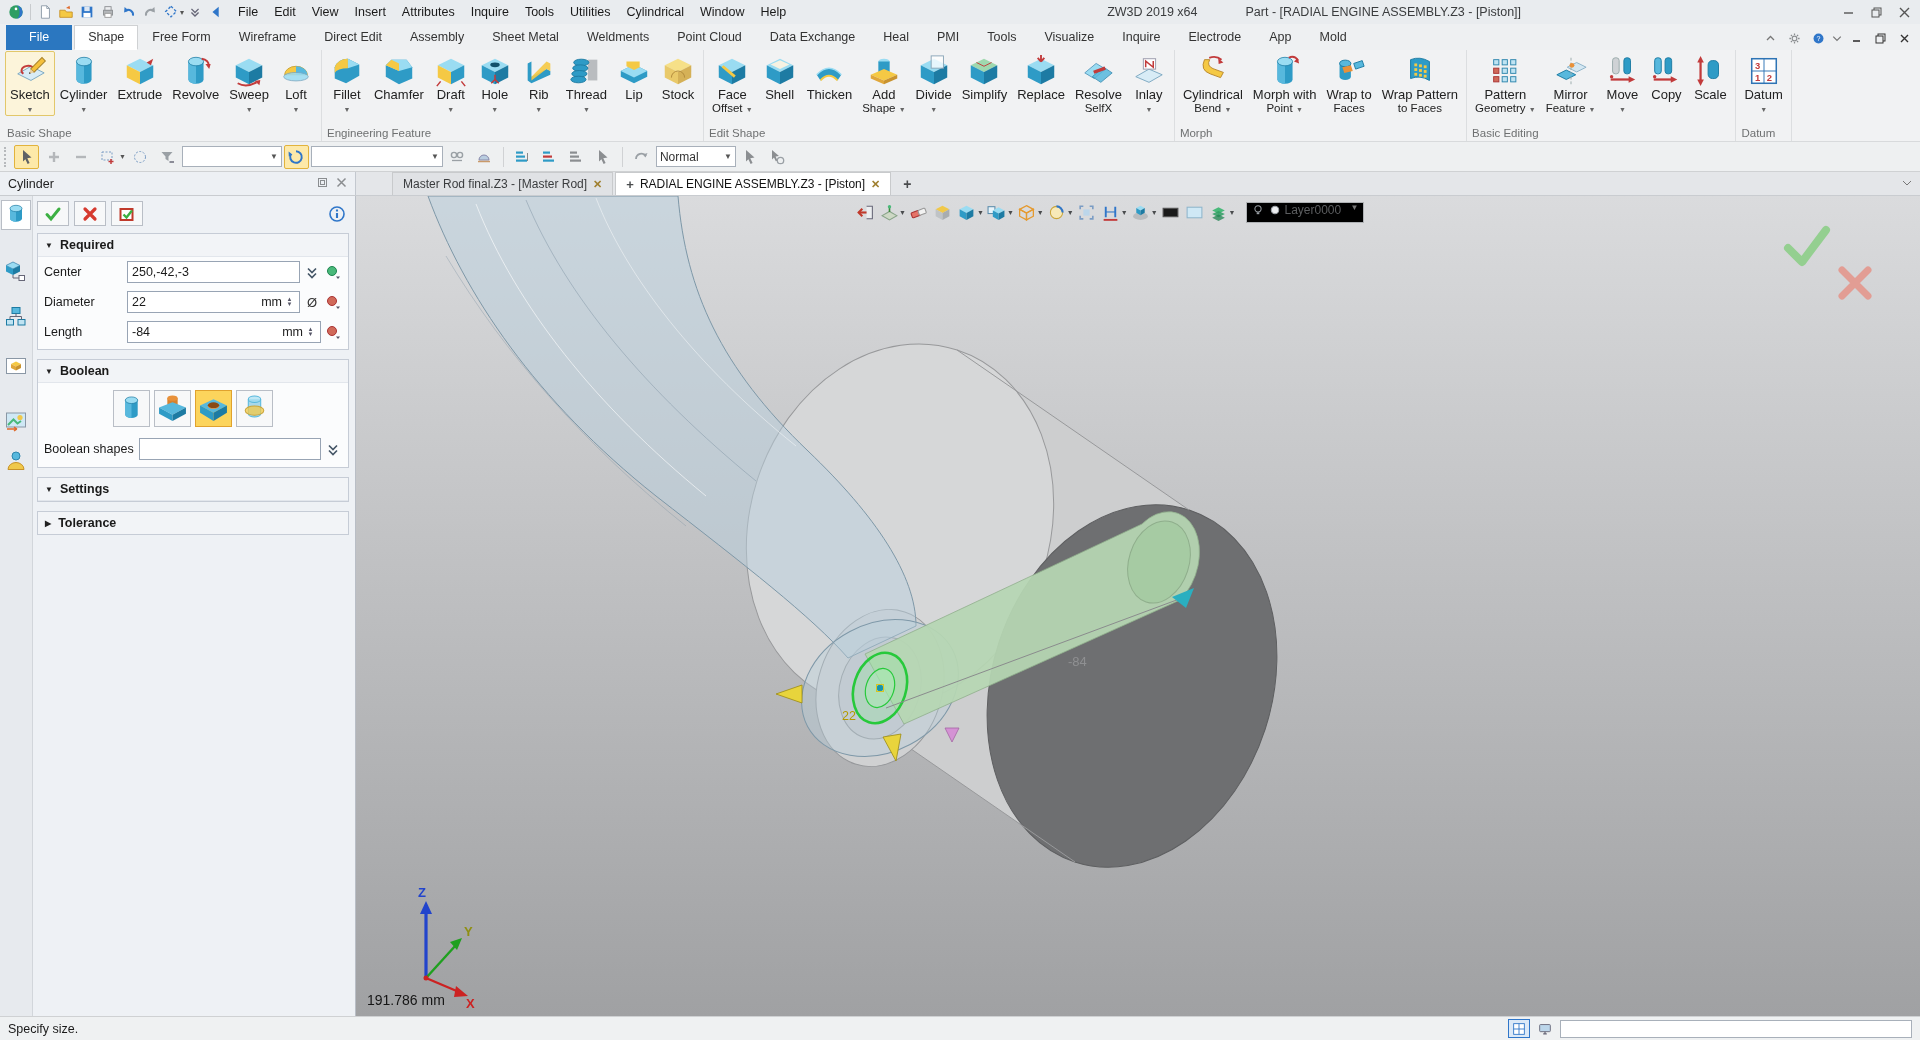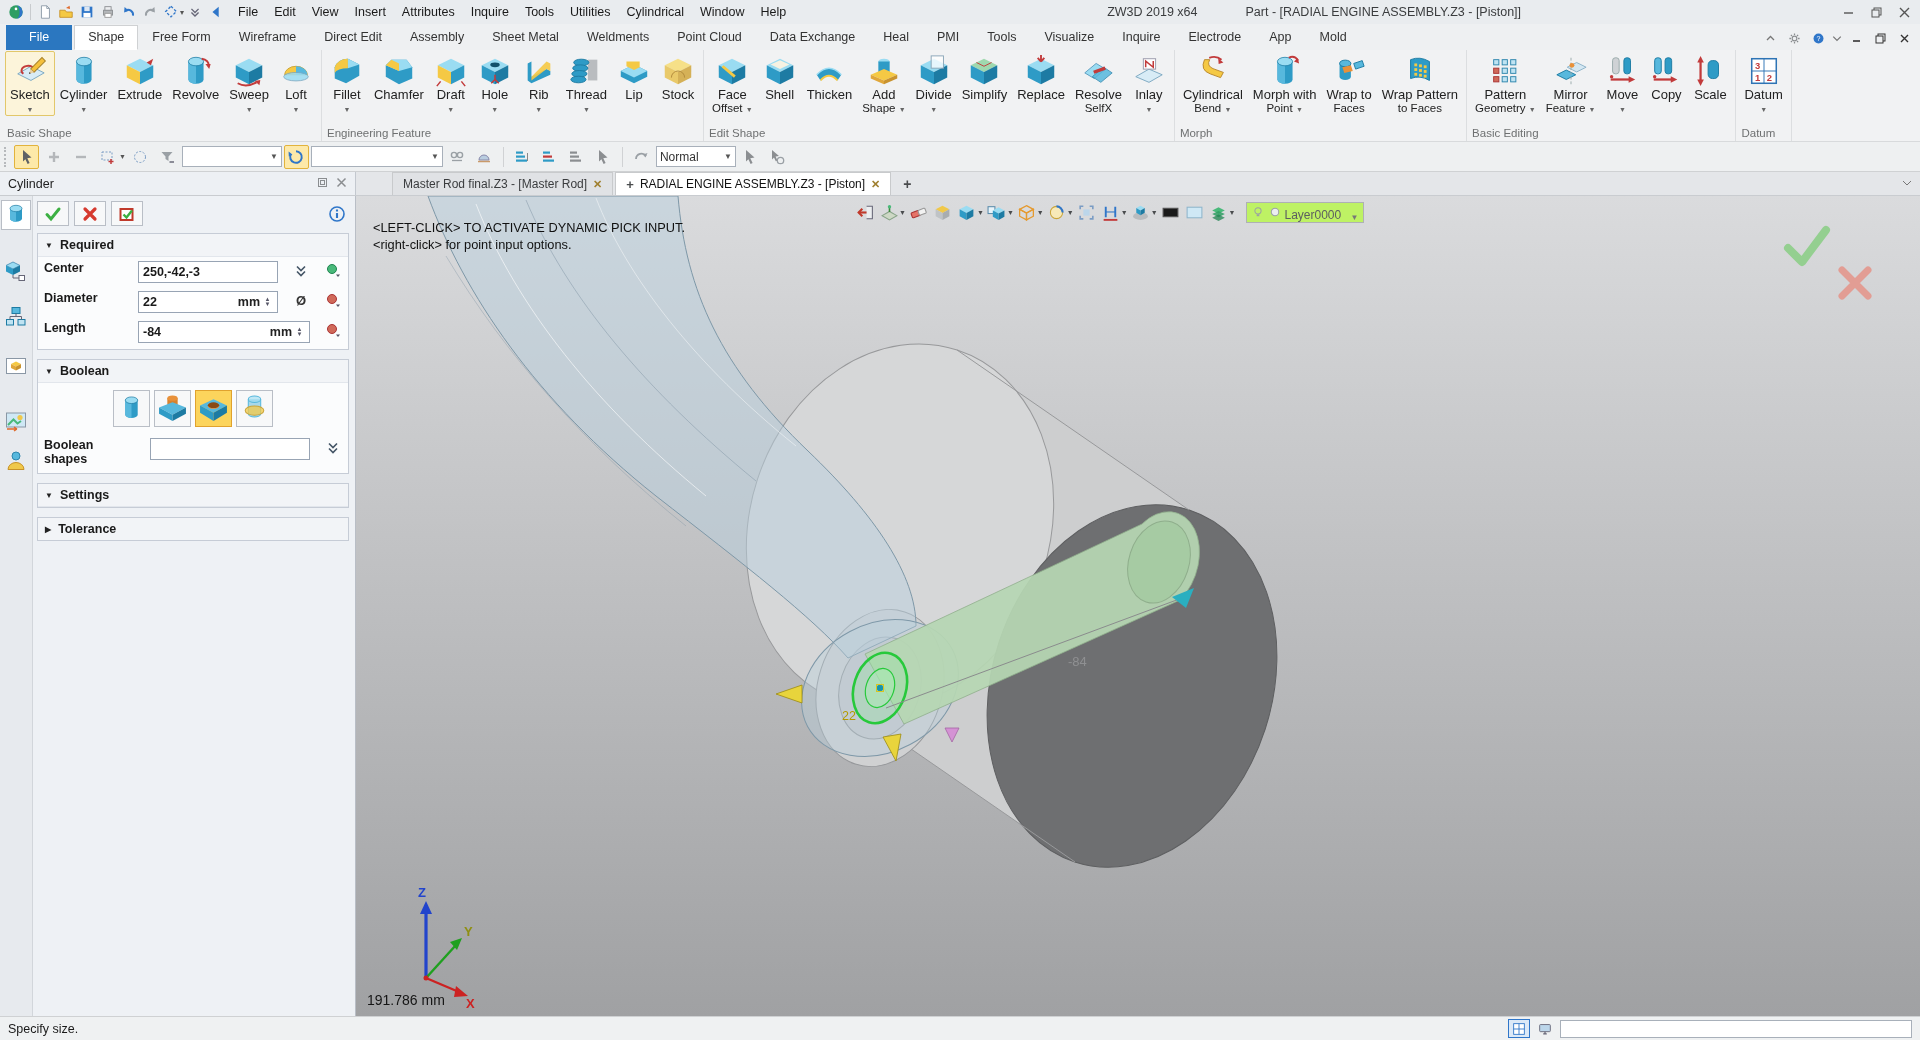--- a/index.html
+++ b/index.html
@@ -71,41 +71,41 @@
   .stripbtn.active{background:#fff;border-color:#b9bec6;}
   .dialog{flex:1;padding:4px 6px 0 4px;font-size:12.5px;}
   .dlgbtns{display:flex;gap:5px;margin:1px 0 7px;}
   .dbtn{width:32px;height:25px;background:#f7f8f9;border:1px solid #b9bec6;display:flex;align-items:center;justify-content:center;}
   .dbtn svg{width:18px;height:18px;}
   .dbtn.info{margin-left:auto;width:24px;border:none;background:transparent;}
   .section{border:1px solid #c6ccd6;background:#fbfcfd;margin-bottom:9px;}
   .sechead{display:flex;align-items:center;gap:7px;padding:4px 7px;font-weight:bold;background:#f2f4f7;border-bottom:1px solid #e2e6ec;}
   .section.collapsed .sechead{border-bottom:none;}
   .tri{font-size:8px;color:#222;}
-  .frow{display:flex;align-items:flex-start;padding:4px 6px;gap:14px;font-weight:bold;}
+  .frow{display:flex;align-items:center;padding:4px 6px;gap:3px;}
   .flabel{width:80px;flex:0 0 80px;}
   .finput{flex:1;height:22px;border:1px solid #98a4b4;background:#fff;display:flex;align-items:center;padding:0 4px;gap:2px;}
   .fval{flex:1;white-space:nowrap;overflow:hidden;}
   .funit{color:#222;}
   .spin{width:11px;display:flex;flex-direction:column;align-items:center;line-height:5px;font-size:6px;color:#556;}
   .mini{width:18px;height:18px;flex:0 0 18px;display:flex;align-items:center;justify-content:center;}
   .mini svg{width:16px;height:16px;}
   .brow{display:flex;justify-content:center;gap:4px;padding:7px 4px;}
   .bbtn{width:37px;height:37px;border:1px solid #b9bec6;background:#f7f8f9;display:flex;align-items:center;justify-content:center;}
   .bbtn svg{width:31px;height:31px;}
   .bbtn.active{background:#fcd45c;border-color:#e0a22e;}
   
   .viewport{position:relative;flex:1;min-width:0;}
   .scene{position:absolute;inset:0;width:100%;height:100%;}
   .hint{position:absolute;left:17px;top:24px;font-size:12.8px;color:#111;line-height:1.3;}
   .vptoolbar{position:absolute;left:498px;top:5px;display:flex;align-items:center;gap:2px;}
   .vbtn{width:22px;height:22px;display:flex;align-items:center;justify-content:center;}
   .vbtn svg{width:19px;height:19px;}
   .vdd{font-size:7px;color:#4a4c4e;margin-left:-3px;}
-  .layercombo{height:21px;margin-left:8px;background:#bef264;border:1px solid #aeb1b4;display:flex;align-items:flex-end;padding:0 4px;gap:3px;color:#5c5e60;font-size:12px;width:118px;}
+  .layercombo{height:21px;margin-left:8px;background:#000000;border:1px solid #aeb1b4;display:flex;align-items:flex-start;padding:0 4px;gap:3px;color:#5c5e60;font-size:12px;width:118px;}
   .layercombo svg{width:14px;height:14px;}
   .layercombo .ca{margin-left:auto;font-size:8px;color:#777;}
   .scale-label{position:absolute;left:11px;bottom:8px;font-size:14px;color:#151515;}
   
   .statusbar{height:24px;background:#eff1f2;border-top:1px solid #cfd1d3;display:flex;align-items:center;padding:0 8px;font-size:12.5px;flex:0 0 auto;gap:6px;}
   .statright{margin-left:auto;display:flex;align-items:center;gap:4px;}
   .stbtn{width:22px;height:19px;display:flex;align-items:center;justify-content:center;border:1px solid transparent;}
   .stbtn svg{width:16px;height:16px;}
   .stbtn.active{border-color:#2f76c9;background:#dce9f7;}
   .stinput{width:352px;height:18px;background:#fff;border:1px solid #a8b0ba;}
@@ -1149,24 +1149,20 @@
           <polygon points="106,742 94,746 101,754" fill="#1fa01f"></polygon>
           <line x1="70" y1="782" x2="103" y2="796" stroke="#cc2222" stroke-width="2.4"></line>
           <polygon points="112,800 100,790 98,801" fill="#cc2222"></polygon>
           <circle cx="70" cy="782" r="2.5" fill="#cc2222"></circle>
           <text x="62" y="701" fill="#2244cc" font-size="13">Z</text>
           <text x="108" y="740" fill="#8f8f12" font-size="13">Y</text>
           <text x="110" y="812" fill="#cc2222" font-size="13">X</text>
         </g>
       </svg>
 
-      <div class="hint">
-        <div>&lt;LEFT-CLICK&gt; TO ACTIVATE DYNAMIC PICK INPUT.</div>
-        <div>&lt;right-click&gt; for point input options.</div>
-      </div>
 
       <div class="vptoolbar" id="vptoolbar">
           <span class="vbtn">
             <svg viewBox="0 0 18 18">
               <path d="M10 3 h5.5 v12 H10" fill="#eceef0" stroke="#667"></path>
               <path d="M2.5 9 h7.5" stroke="#c0392b" stroke-width="2"></path>
               <path d="M6 5.5 L2.5 9 L6 12.5" fill="none" stroke="#c0392b" stroke-width="2"></path>
             </svg>
           </span>
           <span class="vbtn">

